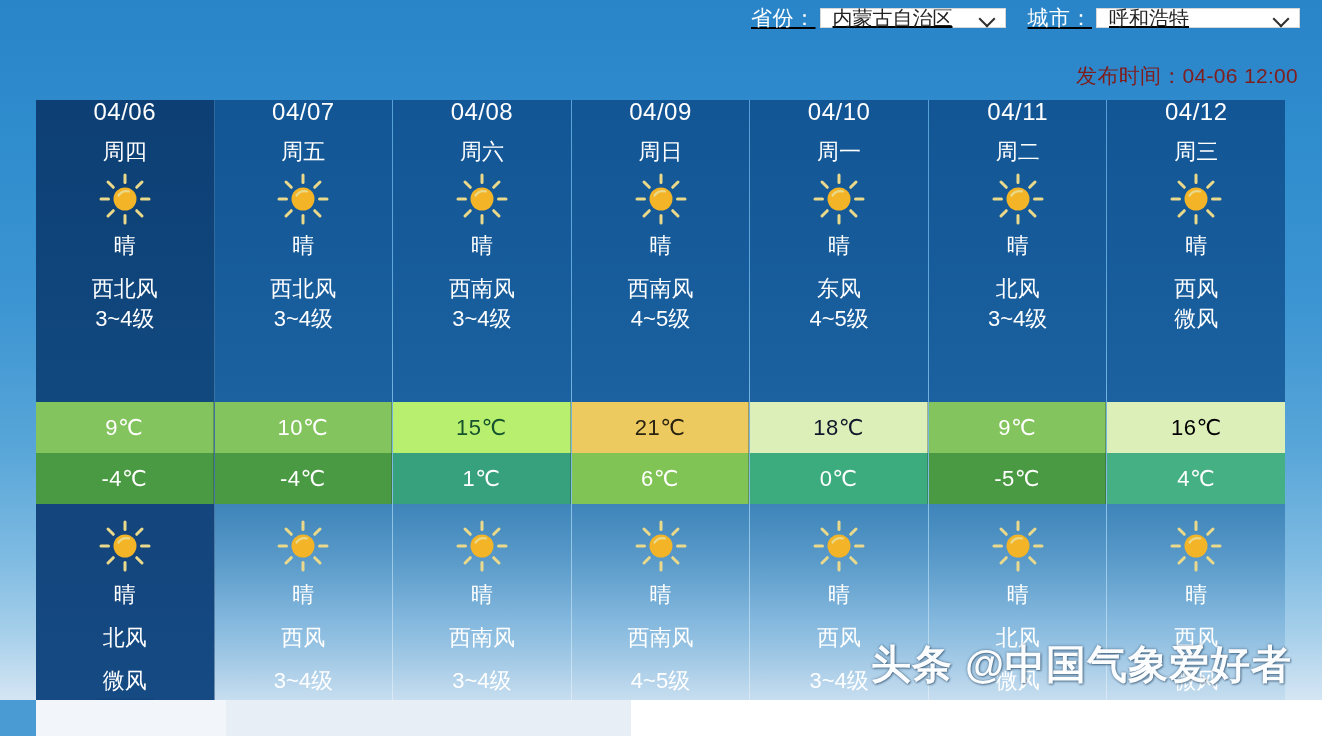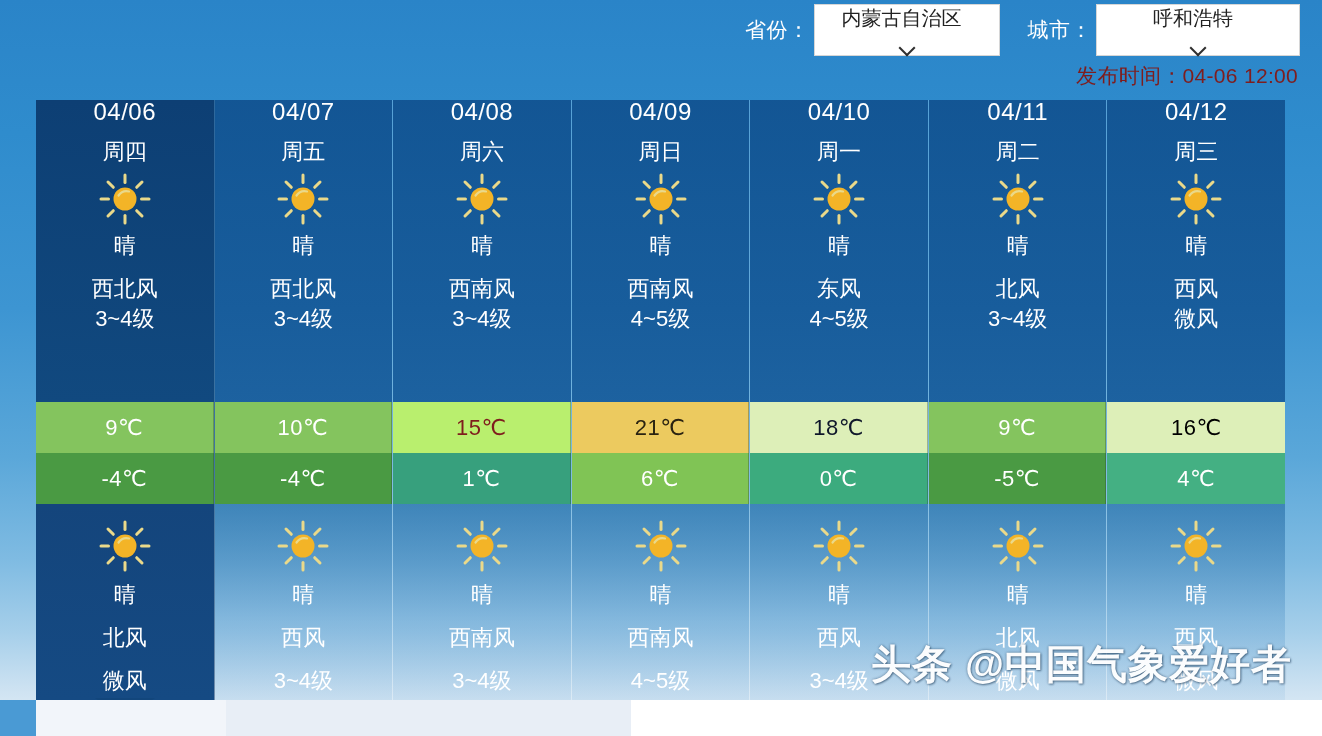--- a/index.html
+++ b/index.html
@@ -28,31 +28,31 @@
       radial-gradient(ellipse 320px 150px at 330px 560px, rgba(255,255,255,.30), rgba(255,255,255,0) 70%),
       radial-gradient(ellipse 400px 130px at 760px 600px, rgba(255,255,255,.22), rgba(255,255,255,0) 72%),
       radial-gradient(ellipse 280px 120px at 1120px 520px, rgba(255,255,255,.18), rgba(255,255,255,0) 70%),
       radial-gradient(ellipse 500px 110px at 640px 700px, rgba(255,255,255,.35), rgba(255,255,255,0) 75%);
   }
 
   
   .header { position: absolute; top: 0; left: 0; width: 1322px; height: 100px; }
   .selectors {
     position: absolute; right: 22px; top: 4px;
-    display: flex; align-items: flex-end; gap: 28px;
+    display: flex; align-items: flex-end; gap: 22px; text-decoration: underline;
   }
   .sel-group { display: flex; align-items: center; }
   .sel-label {
     color: #ffffff; font-size: 21px; letter-spacing: .5px;
     margin-right: 4px; white-space: nowrap;
   }
   .dropdown {
-    background: #ffffff; height: 52px; display: flex; align-items: center;
-    justify-content: space-between; padding: 0 10px 0 0;
-    border: 1px solid #d6d6d6; min-width: 180px; flex-direction: column;
+    background: #ffffff; height: 20px; display: flex; align-items: center;
+    justify-content: space-between; padding: 0 10px 0 12px;
+    border: 1px solid #d6d6d6; min-width: 180px;
   }
   .dd-province { width: 186px; }
   .dd-city { width: 204px; }
   .dd-value { color: #222; font-size: 20px; white-space: nowrap; }
   .chev {
     width: 16px; height: 16px; margin-left: 10px; flex: 0 0 auto; position: relative;
   }
   .chev::before {
     content: ""; position: absolute; left: 2px; top: 3px;
     width: 10px; height: 10px;
@@ -276,21 +276,21 @@
             <line x1="26.0" y1="9.5" x2="26.0" y2="2.0" stroke="#ead98a" stroke-width="3" stroke-linecap="round"></line>
             <line x1="37.7" y1="14.3" x2="43.0" y2="9.0" stroke="#ead98a" stroke-width="3" stroke-linecap="round"></line>
     <circle cx="26" cy="26" r="11.5" fill="#f3b427"></circle>
     <path d="M19.5 22.5 A10 10 0 0 1 30 18.5" stroke="#ead98a" stroke-width="2.2" fill="none" stroke-linecap="round"></path>
   </svg>
         </div>
       <div class="d-cond">晴</div>
       <div class="d-wind">西南风</div>
       <div class="d-force">3~4级</div>
     </div>
-    <div class="temp-hi" style="background:#b9ef6e;color:#7f1d1d">15℃</div>
+    <div class="temp-hi" style="background:#b9ef6e;color:#14532d">15℃</div>
     <div class="temp-lo" style="background:#37a07d;color:#ffffff">1℃</div>
     <div class="panel-night">
       <div>
           <svg class="sun" viewBox="0 0 52 52" xmlns="http://www.w3.org/2000/svg">
             <line x1="42.5" y1="26.0" x2="50.0" y2="26.0" stroke="#ead98a" stroke-width="3" stroke-linecap="round"></line>
             <line x1="37.7" y1="37.7" x2="43.0" y2="43.0" stroke="#ead98a" stroke-width="3" stroke-linecap="round"></line>
             <line x1="26.0" y1="42.5" x2="26.0" y2="50.0" stroke="#ead98a" stroke-width="3" stroke-linecap="round"></line>
             <line x1="14.3" y1="37.7" x2="9.0" y2="43.0" stroke="#ead98a" stroke-width="3" stroke-linecap="round"></line>
             <line x1="9.5" y1="26.0" x2="2.0" y2="26.0" stroke="#ead98a" stroke-width="3" stroke-linecap="round"></line>
             <line x1="14.3" y1="14.3" x2="9.0" y2="9.0" stroke="#ead98a" stroke-width="3" stroke-linecap="round"></line>

